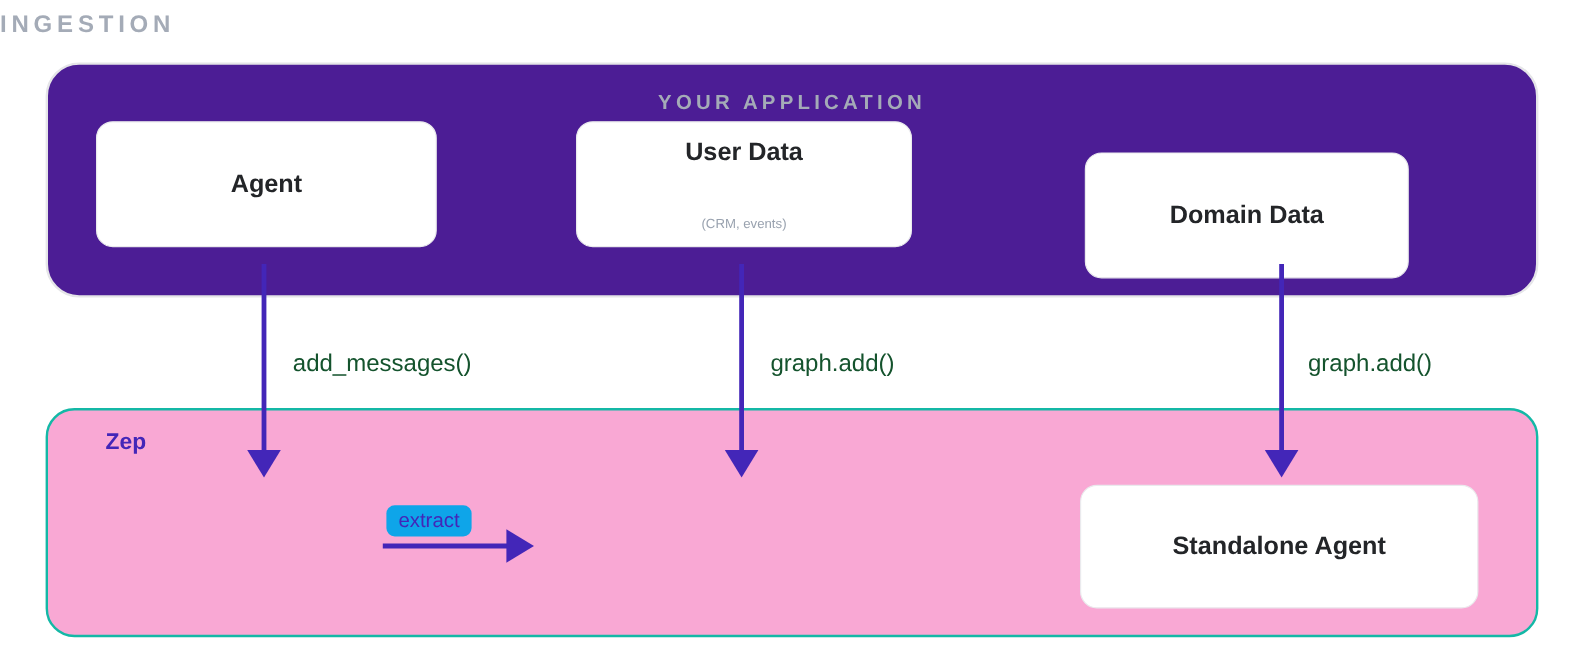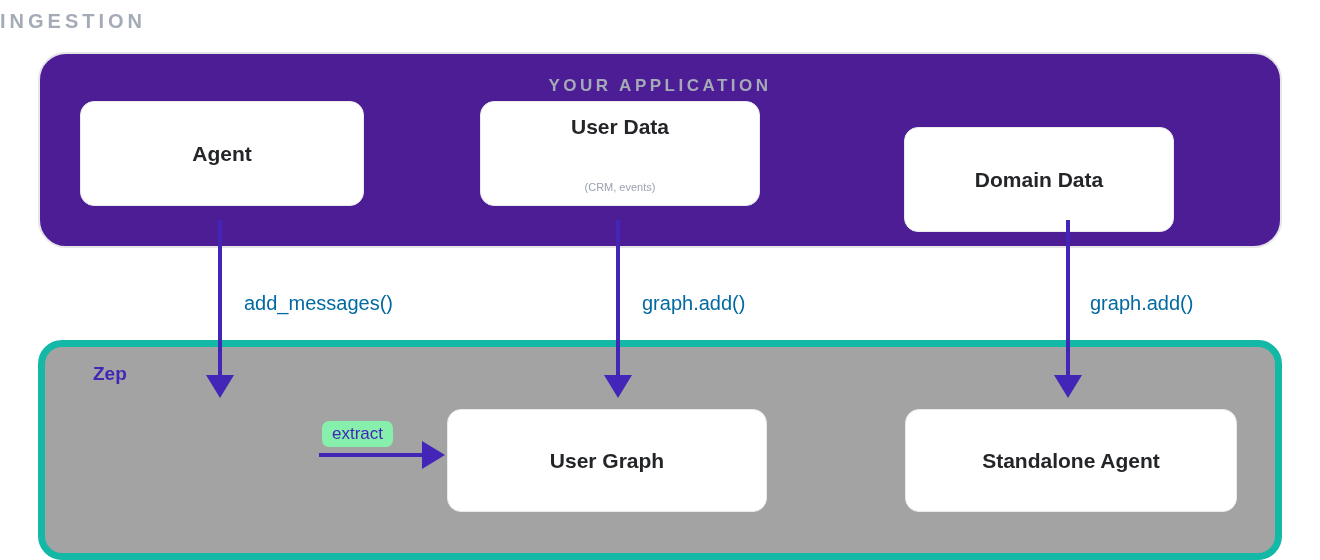--- a/index.html
+++ b/index.html
@@ -60,23 +60,23 @@
     color: #99A2AF;
   }
   
   .node-agent        { left: 40px;  top: 47px; width: 284px; height: 105px; }
   .node-user-data    { left: 440px; top: 47px; width: 280px; height: 105px; gap: 42px; }
   .node-domain-data  { left: 864px; top: 63px; width: 270px; height: 105px; margin-top: 10px; }
 
   .zep-container {
     position: absolute;
     left: 38px; top: 340px;
-    width: 1244px; height: 220px;
-    background: #a3a3a3;
-    border: 7px solid #14b8a6;
+    width: 1244px; height: 191px;
+    background: #f9a8d4;
+    border: 2px solid #14b8a6;
     border-radius: 24px;
     box-sizing: border-box;
   }
   .zep-label {
     position: absolute;
     top: 16px; left: 48px;
     font-size: 19px;
     font-weight: 700;
     color: #4326B8;
   }
@@ -87,30 +87,30 @@
 
   .arrows-svg {
     position: absolute;
     left: 0; top: 0;
     width: 1320px; height: 560px;
     pointer-events: none;
   }
   .arrow-label {
     position: absolute;
     font-size: 20px;
-    color: #0369a1;
+    color: #14532d;
     white-space: nowrap;
   }
   .label-add-messages { left: 244px;  top: 292px; }
   .label-graph-add-1  { left: 642px;  top: 292px; }
   .label-graph-add-2  { left: 1090px; top: 292px; }
   .extract-chip {
     position: absolute;
     left: 322px; top: 421px;
-    background: #86efac;
+    background: #0ea5e9;
     border-radius: 7px;
     padding: 3px 10px;
     font-size: 17px;
     color: #4326B8;
   }
 </style>
 </head>
 <body>
 
 <div class="canvas">
@@ -131,23 +131,20 @@
 
     <div class="node node-domain-data">
       <div class="node-title">Domain Data</div>
     </div>
   </div>
 
   <div class="zep-container">
     <div class="zep-label">Zep</div>
 
 
-    <div class="node node-user-graph">
-      <div class="node-title">User Graph</div>
-    </div>
 
     <div class="node node-standalone-graph">
       <div class="node-title">Standalone Agent</div>
     </div>
   </div>
 
   <svg class="arrows-svg" viewBox="0 0 1320 560">
     <g>
       <line x1="220" y1="220" x2="220" y2="376" stroke="#4326B8" stroke-width="4"></line>
       <polygon points="206,375 234,375 220,398" fill="#4326B8"></polygon>

